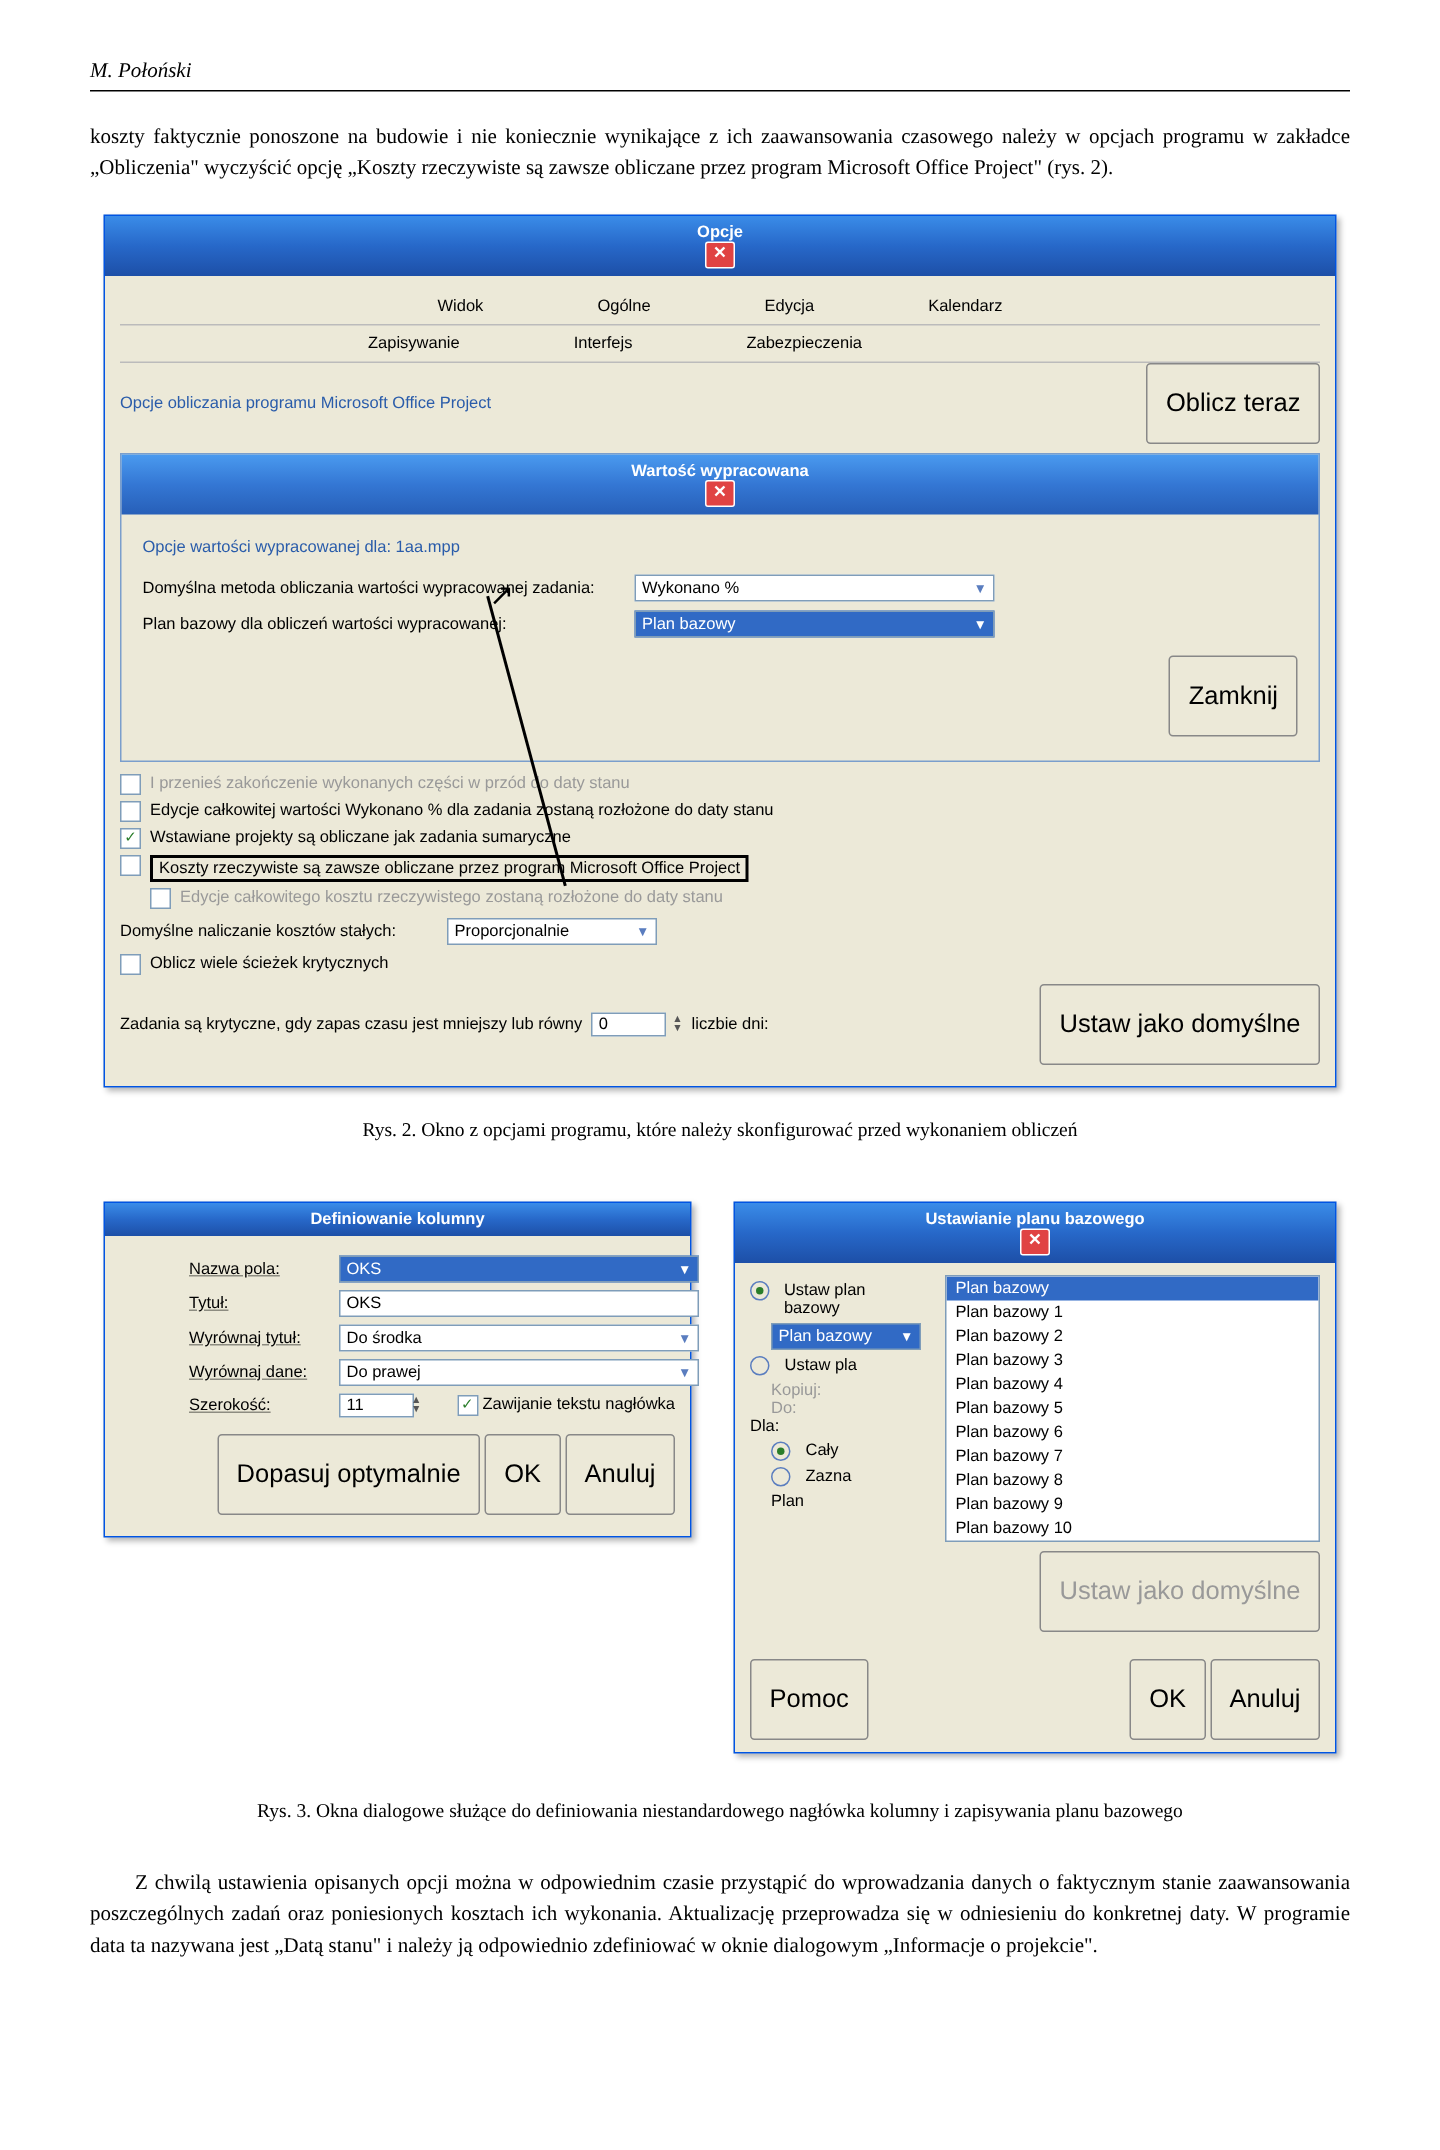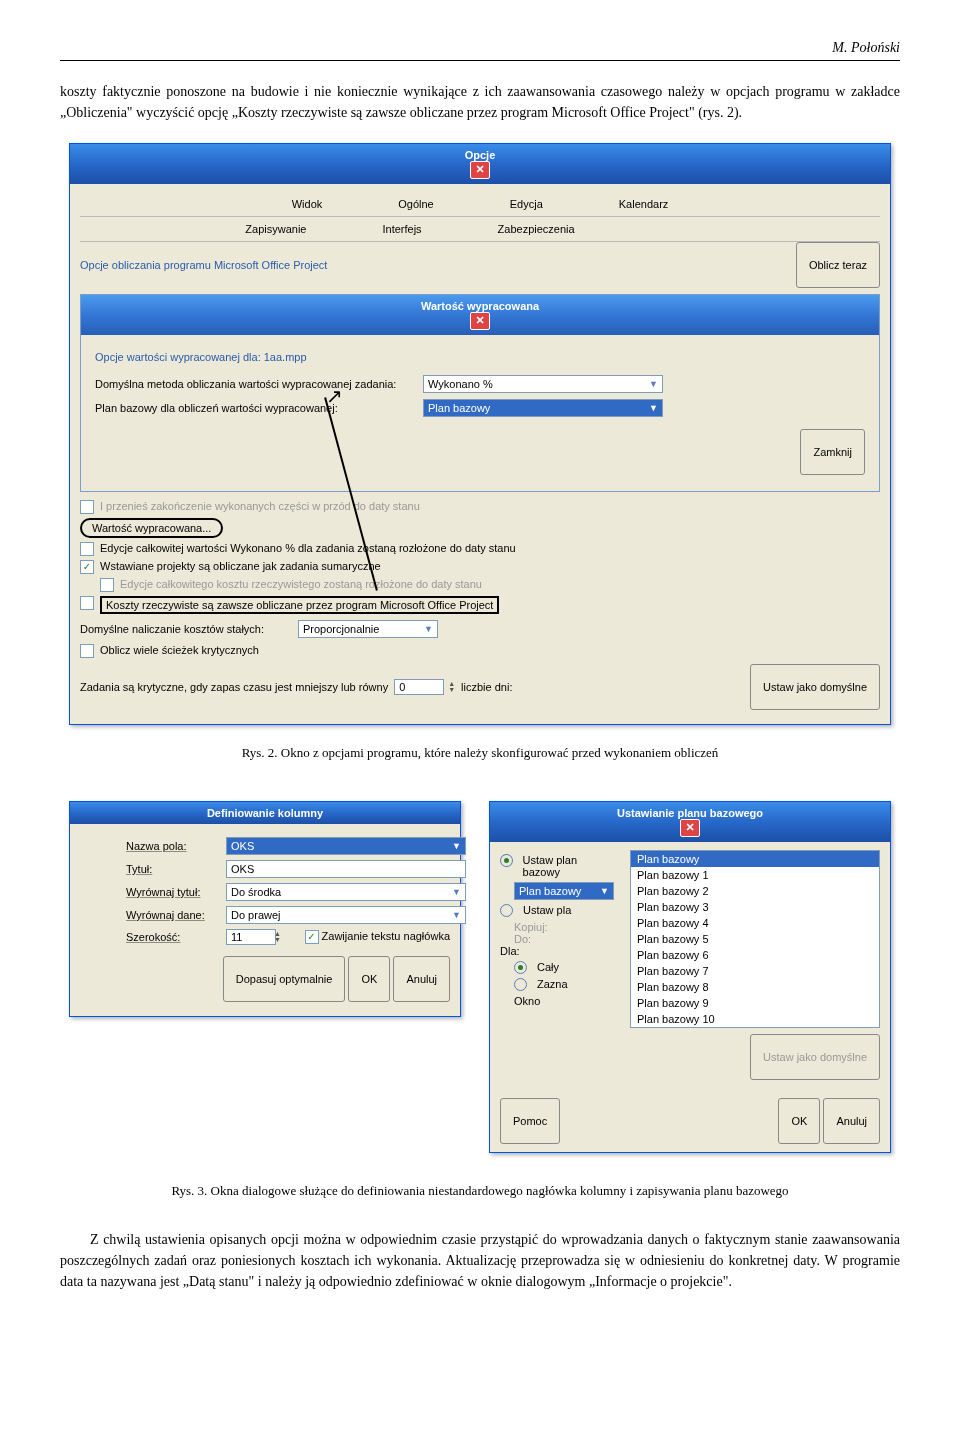--- a/index.html
+++ b/index.html
@@ -6,21 +6,21 @@
   font-family: Georgia, 'Times New Roman', serif;
   margin: 0;
   padding: 40px 60px;
   background: #fff;
   width: 840px;
   font-size: 14px;
   color: #000;
 }
 .page-header {
   font-style: italic;
-  text-align: right;
+  text-align: left;
   margin-bottom: 20px;
   font-size: 14px;
 }
 .header-line {
   border-bottom: 1px solid #000;
   margin-top: 4px;
 }
 .para {
   text-align: justify;
   margin: 10px 0 20px 0;
@@ -121,21 +121,21 @@
 }
 .chev {
   color: #5a7dbf;
   font-size: 9px;
 }
 .btn {
   background: #ece9d8;
   border: 1px solid #888;
   border-radius: 3px;
   padding: 16px 12px;
-  font-size: 11px;
+  font-size: 17px;
   cursor: pointer;
 }
 .btn-row {
   text-align: right;
   padding: 6px 0;
 }
 .chk-row {
   display: flex;
   gap: 6px;
   margin: 4px 0;
@@ -312,37 +312,34 @@
           <button class="btn">Zamknij</button>
         </div>
       </div>
     </div>
 
     <div class="chk-row disabled">
       <span class="chk"></span>
       <span>I przenieś zakończenie wykonanych części w przód do daty stanu</span>
     </div>
     <div class="chk-row">
-      <span class="oval-btn">Wartość wypracowana...</span>
-    </div>
-    <div class="chk-row">
       <span class="chk"></span>
       <span>Edycje całkowitej wartości Wykonano % dla zadania zostaną rozłożone do daty stanu</span>
     </div>
     <div class="chk-row">
       <span class="chk">✓</span>
       <span>Wstawiane projekty są obliczane jak zadania sumaryczne</span>
     </div>
+    <div class="chk-row">
+      <span class="chk"></span>
+      <span class="boxed">Koszty rzeczywiste są zawsze obliczane przez program Microsoft Office Project</span>
+    </div>
     <div class="chk-row disabled" style="margin-left:20px">
       <span class="chk"></span>
       <span>Edycje całkowitego kosztu rzeczywistego zostaną rozłożone do daty stanu</span>
-    </div>
-    <div class="chk-row">
-      <span class="chk"></span>
-      <span class="boxed">Koszty rzeczywiste są zawsze obliczane przez program Microsoft Office Project</span>
     </div>
     <div class="inner-row">
       <label style="flex:0 0 210px">Domyślne naliczanie kosztów stałych:</label>
       <div class="select" style="min-width:130px">
         <span>Proporcjonalnie</span>
         <span class="chev">▼</span>
       </div>
     </div>
     <div class="chk-row">
       <span class="chk"></span>
@@ -438,21 +435,21 @@
         <div style="margin-left:14px;color:#999">Do:</div>
         <div style="margin-left:0px">Dla:</div>
         <div class="chk-row" style="margin-left:14px">
             <span class="radio on"></span>
             <span>Cały</span>
           </div>
         <div class="chk-row" style="margin-left:14px">
             <span class="radio"></span>
             <span>Zazna</span>
           </div>
-        <div style="margin-left:14px">Okno</div>
+        <div style="margin-left:14px">Plan</div>
       </div>
       <div style="flex:1">
         <div class="plan-list">
           <div class="sel">Plan bazowy</div>
           <div>Plan bazowy 1</div>
           <div>Plan bazowy 2</div>
           <div>Plan bazowy 3</div>
           <div>Plan bazowy 4</div>
           <div>Plan bazowy 5</div>
           <div>Plan bazowy 6</div>

